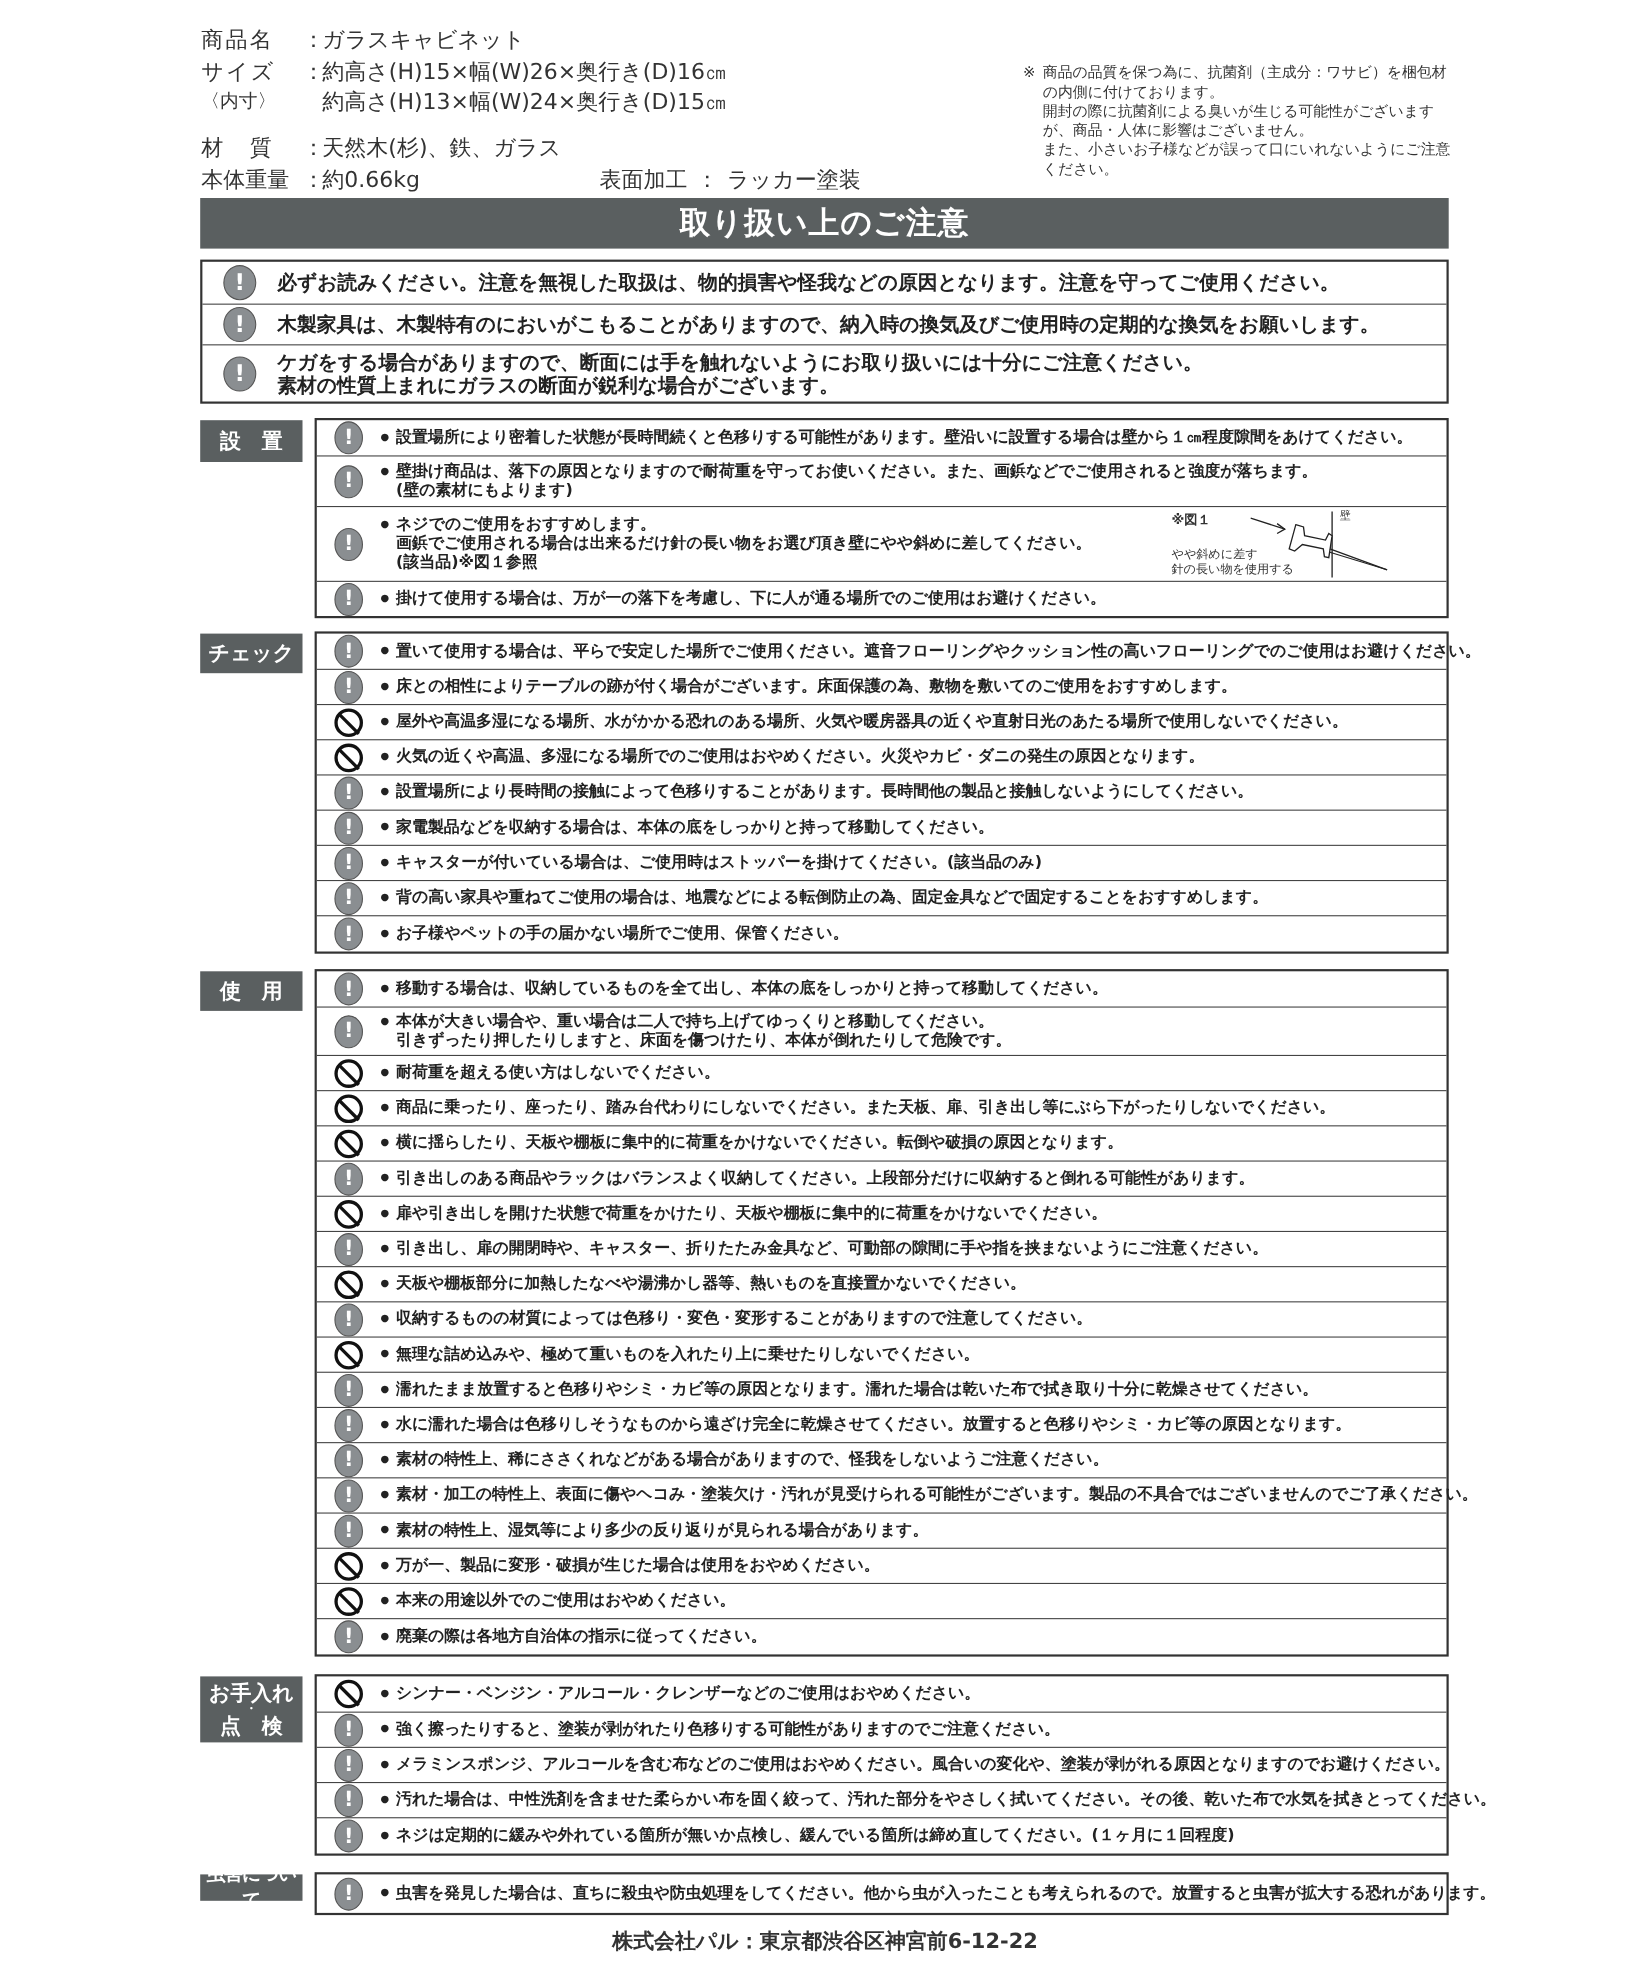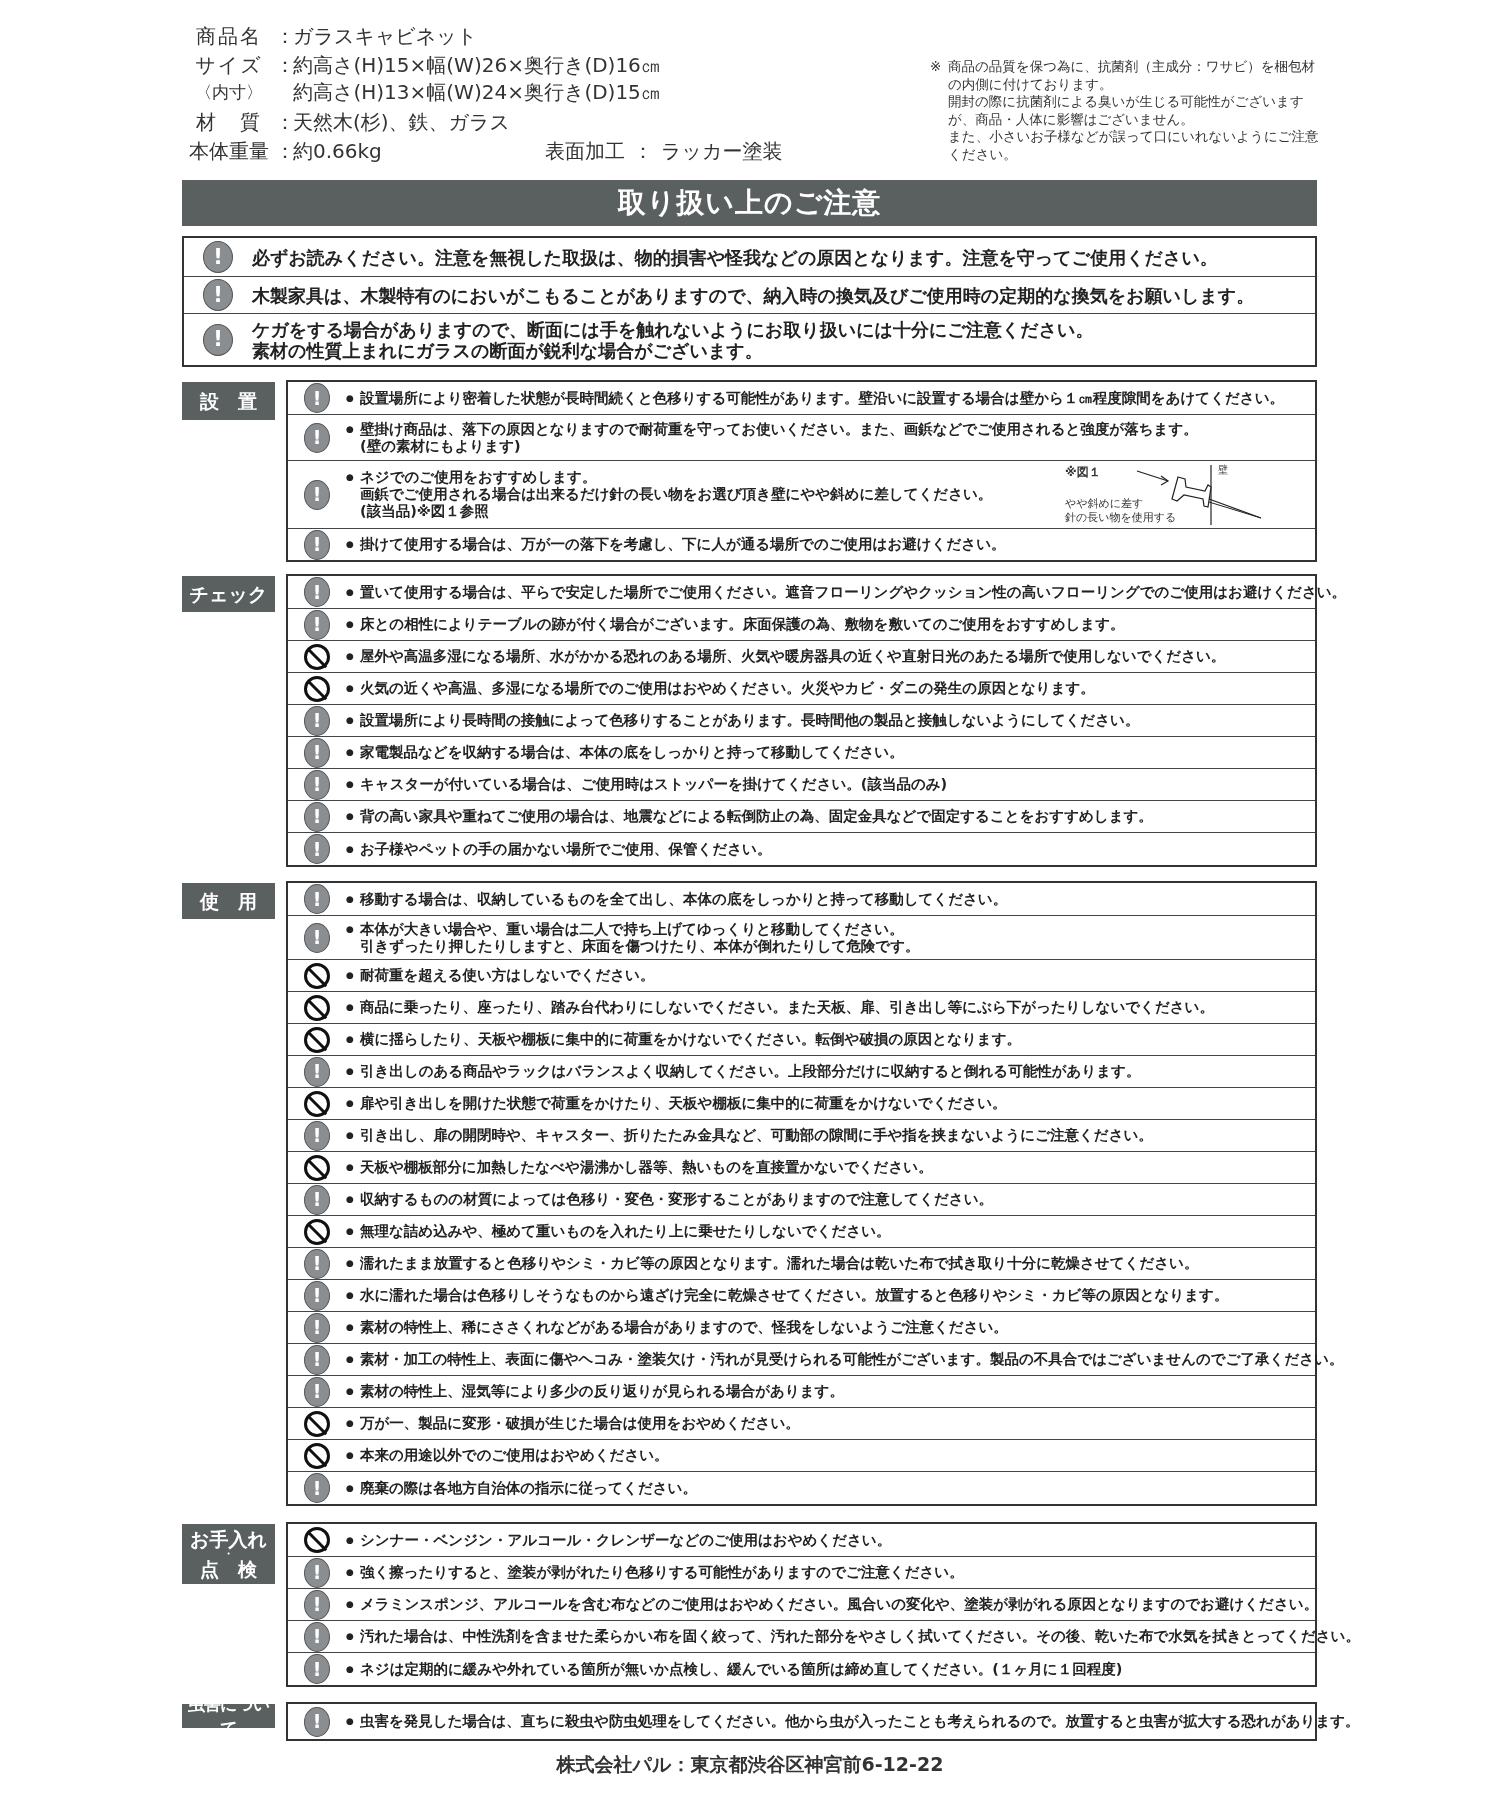--- a/index.html
+++ b/index.html
@@ -1,20 +1,20 @@
 <!DOCTYPE html>
 <html><head>
 <meta charset="utf-8">
 <style>
   html, body { margin:0; padding:0; background:#ffffff; }
   body { width:1500px; height:1800px; position:relative; overflow:hidden;
          font-family:"DejaVu Sans", "Liberation Sans", sans-serif; color:#222; }
   .spec { position:absolute; left:183px; top:22px; font-size:20px; line-height:29px; color:#333; }
   .spec .row { display:flex; white-space:nowrap; }
-  .spec .k { width:92px; letter-spacing:2px;text-align:center; }
+  .spec .k { width:92px; letter-spacing:2px; }
   .spec .sep { width:18px; }
   .spec .v2 { margin-left:150px; }
   .note { position:absolute; left:930px; top:58px; width:400px; font-size:13.5px; line-height:17.5px; color:#333; }
   .note .mark { position:absolute; left:0; top:0; }
   .note .body { padding-left:18px; }
 
   .header-bar { position:absolute; left:182px; top:180px; width:1135px; height:46px; background:#5a5f60;
                 color:#fff; font-weight:bold; font-size:28px; display:flex; align-items:center; justify-content:center; letter-spacing:1px; }
 
   .box { position:absolute; border:2px solid #333; box-sizing:border-box; background:#fff; }
@@ -49,21 +49,21 @@
   <div class="row">
     <span class="k">商品名</span>
     <span class="sep">：</span>
     <span>ガラスキャビネット</span>
   </div>
   <div class="row">
     <span class="k">サイズ</span>
     <span class="sep">：</span>
     <span>約高さ(H)15×幅(W)26×奥行き(D)16㎝</span>
   </div>
-  <div class="row" style="line-height:24px;margin-bottom:4px;">
+  <div class="row" style="line-height:24px;margin-bottom:16px;">
     <span class="k" style="font-size:17px;letter-spacing:0">〈内寸〉</span>
     <span class="sep"></span>
     <span>約高さ(H)13×幅(W)24×奥行き(D)15㎝</span>
   </div>
   <div class="row">
     <span class="k">材　質</span>
     <span class="sep">：</span>
     <span>天然木(杉)、鉄、ガラス</span>
   </div>
   <div class="row">

